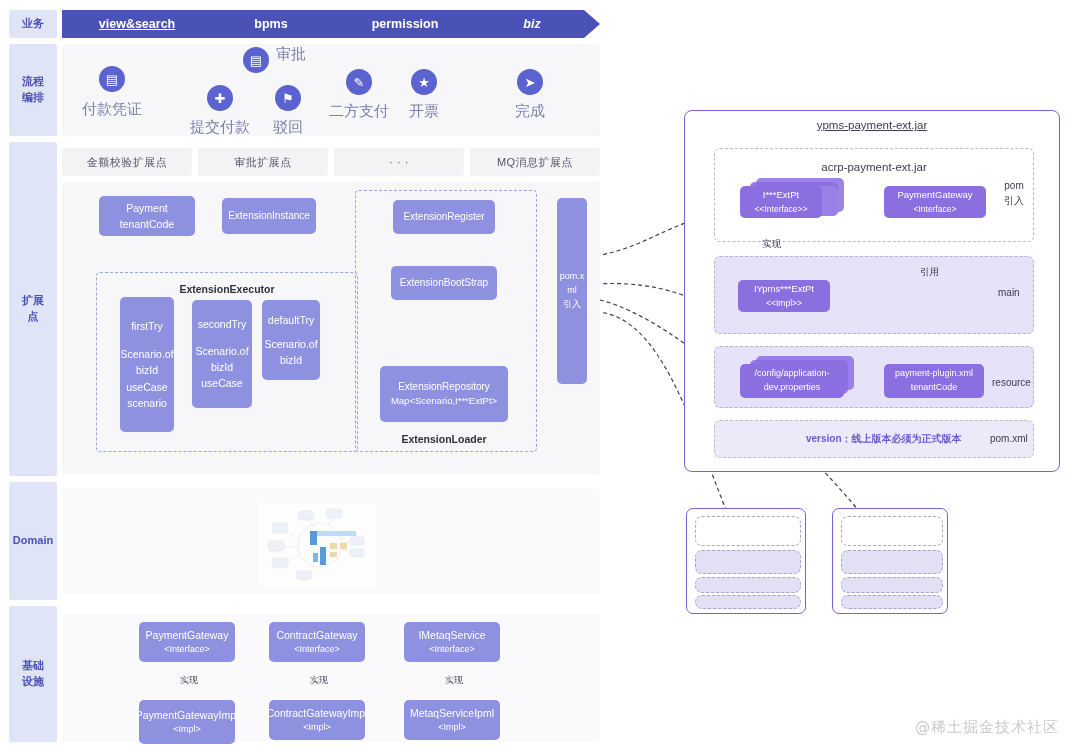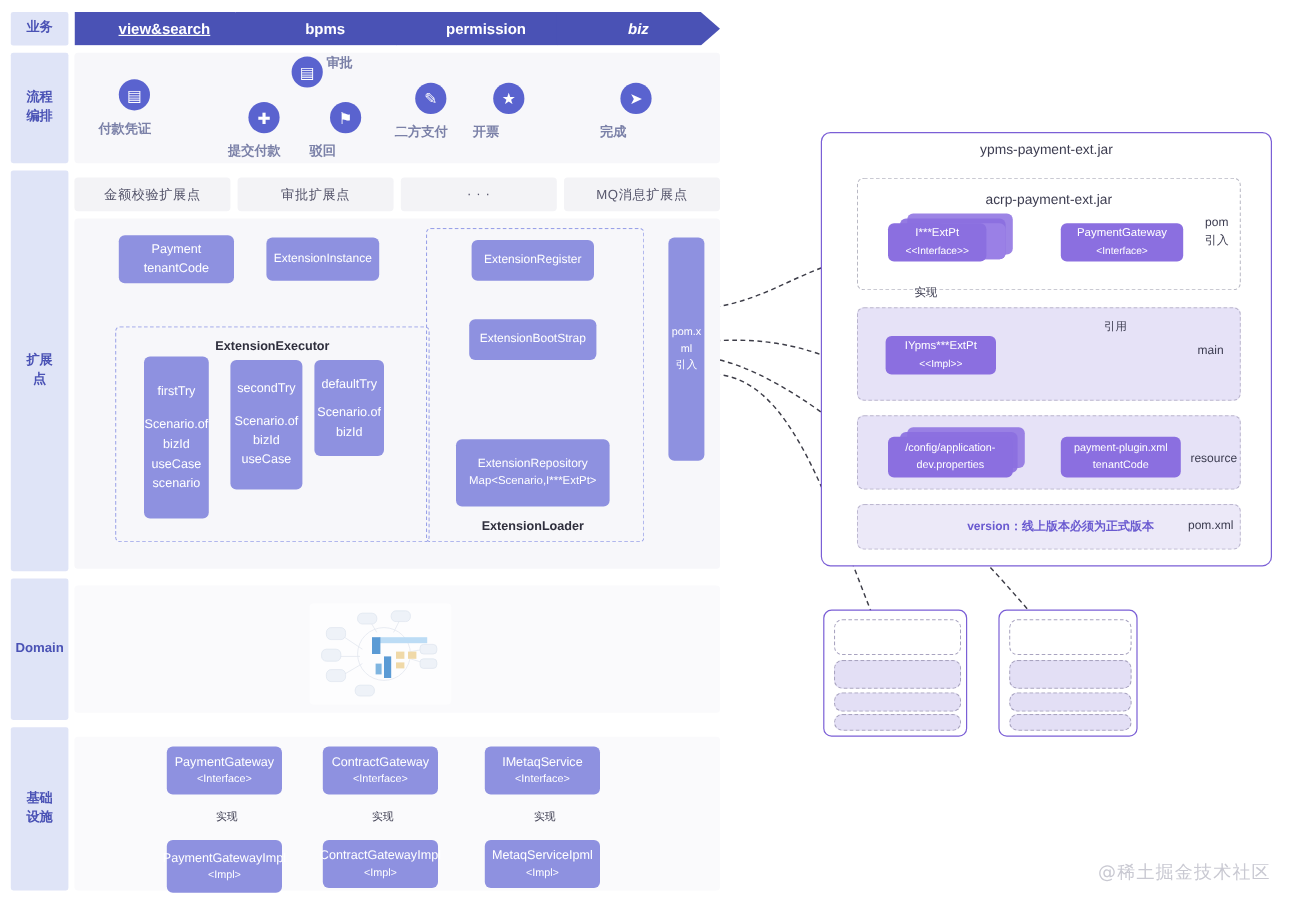--- a/index.html
+++ b/index.html
@@ -28,21 +28,21 @@
   
   .panel{background:#f7f7fa;border-radius:3px;}
   .panel2{background:#fafafc;border-radius:3px;}
 
   
   .node{
     border-radius:50%;background:#5a63cf;color:#fff;
     display:flex;align-items:center;justify-content:center;
     font-size:13px;line-height:1;
   }
-  .nlabel{font-size:11px;color:#7b81a8;text-align:left;white-space:nowrap;font-weight:bold;}
+  .nlabel{font-size:15px;color:#7b81a8;text-align:center;white-space:nowrap;}
 
   
   .eptile{
     background:#f3f3f6;border-radius:3px;color:#55556b;font-size:11px;
     display:flex;align-items:center;justify-content:center;letter-spacing:.5px;
   }
 
   
   .pbox{
     background:#8e91e0;color:#fff;border-radius:5px;
@@ -288,21 +288,21 @@
   <span>IMetaqService</span>
   <span class="sub">&lt;Interface&gt;</span>
 </div>
 <div class="abs zlabel" style="left:445px;top:675px;width:14px;font-size:9px;line-height:1.15;text-align:center;">实现</div>
 <div class="abs pbox" style="left:404px;top:700px;width:96px;height:40px;">
   <span>MetaqServiceIpml</span>
   <span class="sub">&lt;Impl&gt;</span>
 </div>
 
 <div class="abs jar-outer" style="left:684px;top:110px;width:376px;height:362px;"></div>
-<div class="abs jar-title" style="left:684px;top:119px;width:376px;">ypms-payment-ext.jar</div>
+<div class="abs jar-title" style="left:684px;top:119px;width:376px;text-decoration:underline;">ypms-payment-ext.jar</div>
 
 <div class="abs jar-inner" style="left:714px;top:148px;width:320px;height:94px;"></div>
 <div class="abs jar-title" style="left:714px;top:161px;width:320px;">acrp-payment-ext.jar</div>
 
 <div class="stack-card" style="left:756px;top:178px;width:88px;height:34px;opacity:.85;"></div>
 <div class="stack-card" style="left:750px;top:182px;width:88px;height:34px;opacity:.92;"></div>
 <div class="abs pbox deep" style="left:780px;top:186px;width:58px;height:30px;background:#9a80e6;">
   <span style="font-size:9px;">ce&gt;</span>
 </div>
 <div class="abs pbox deep" style="left:740px;top:186px;width:82px;height:32px;">

